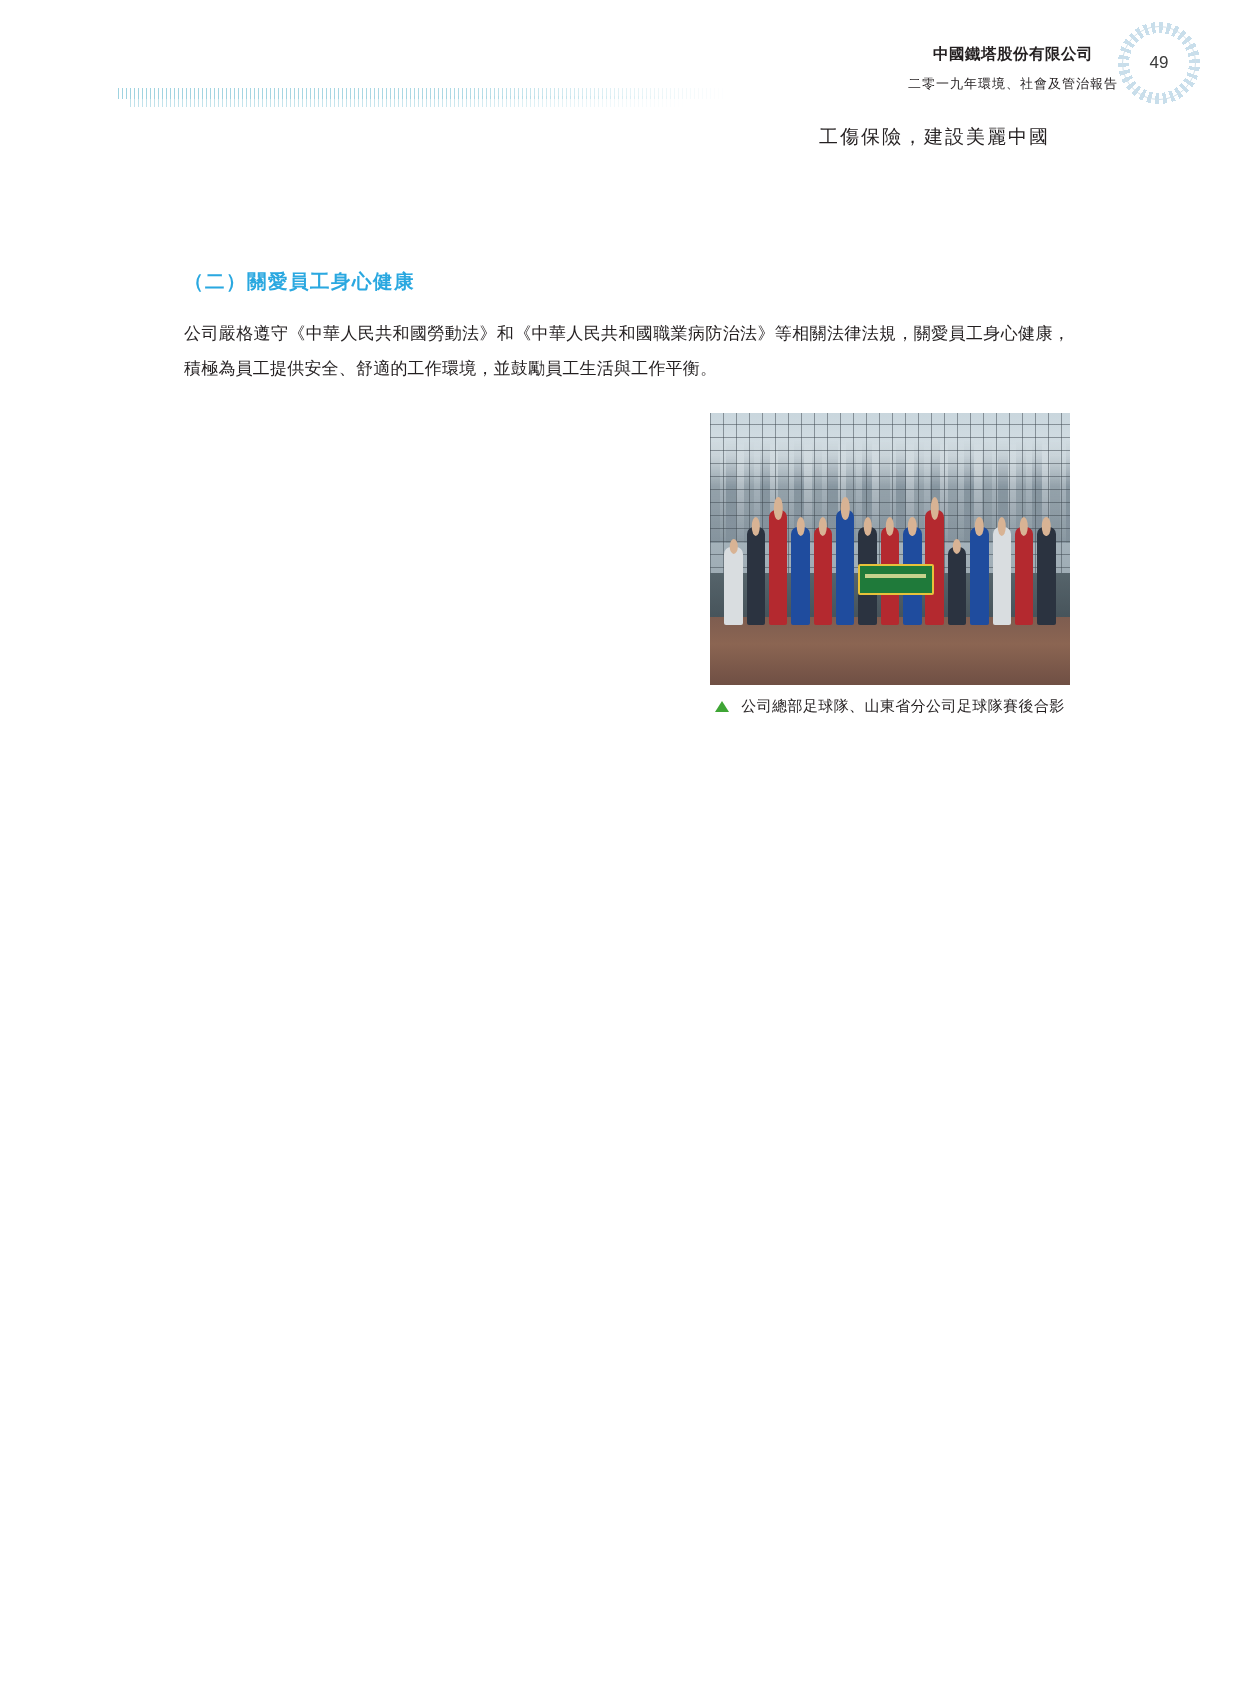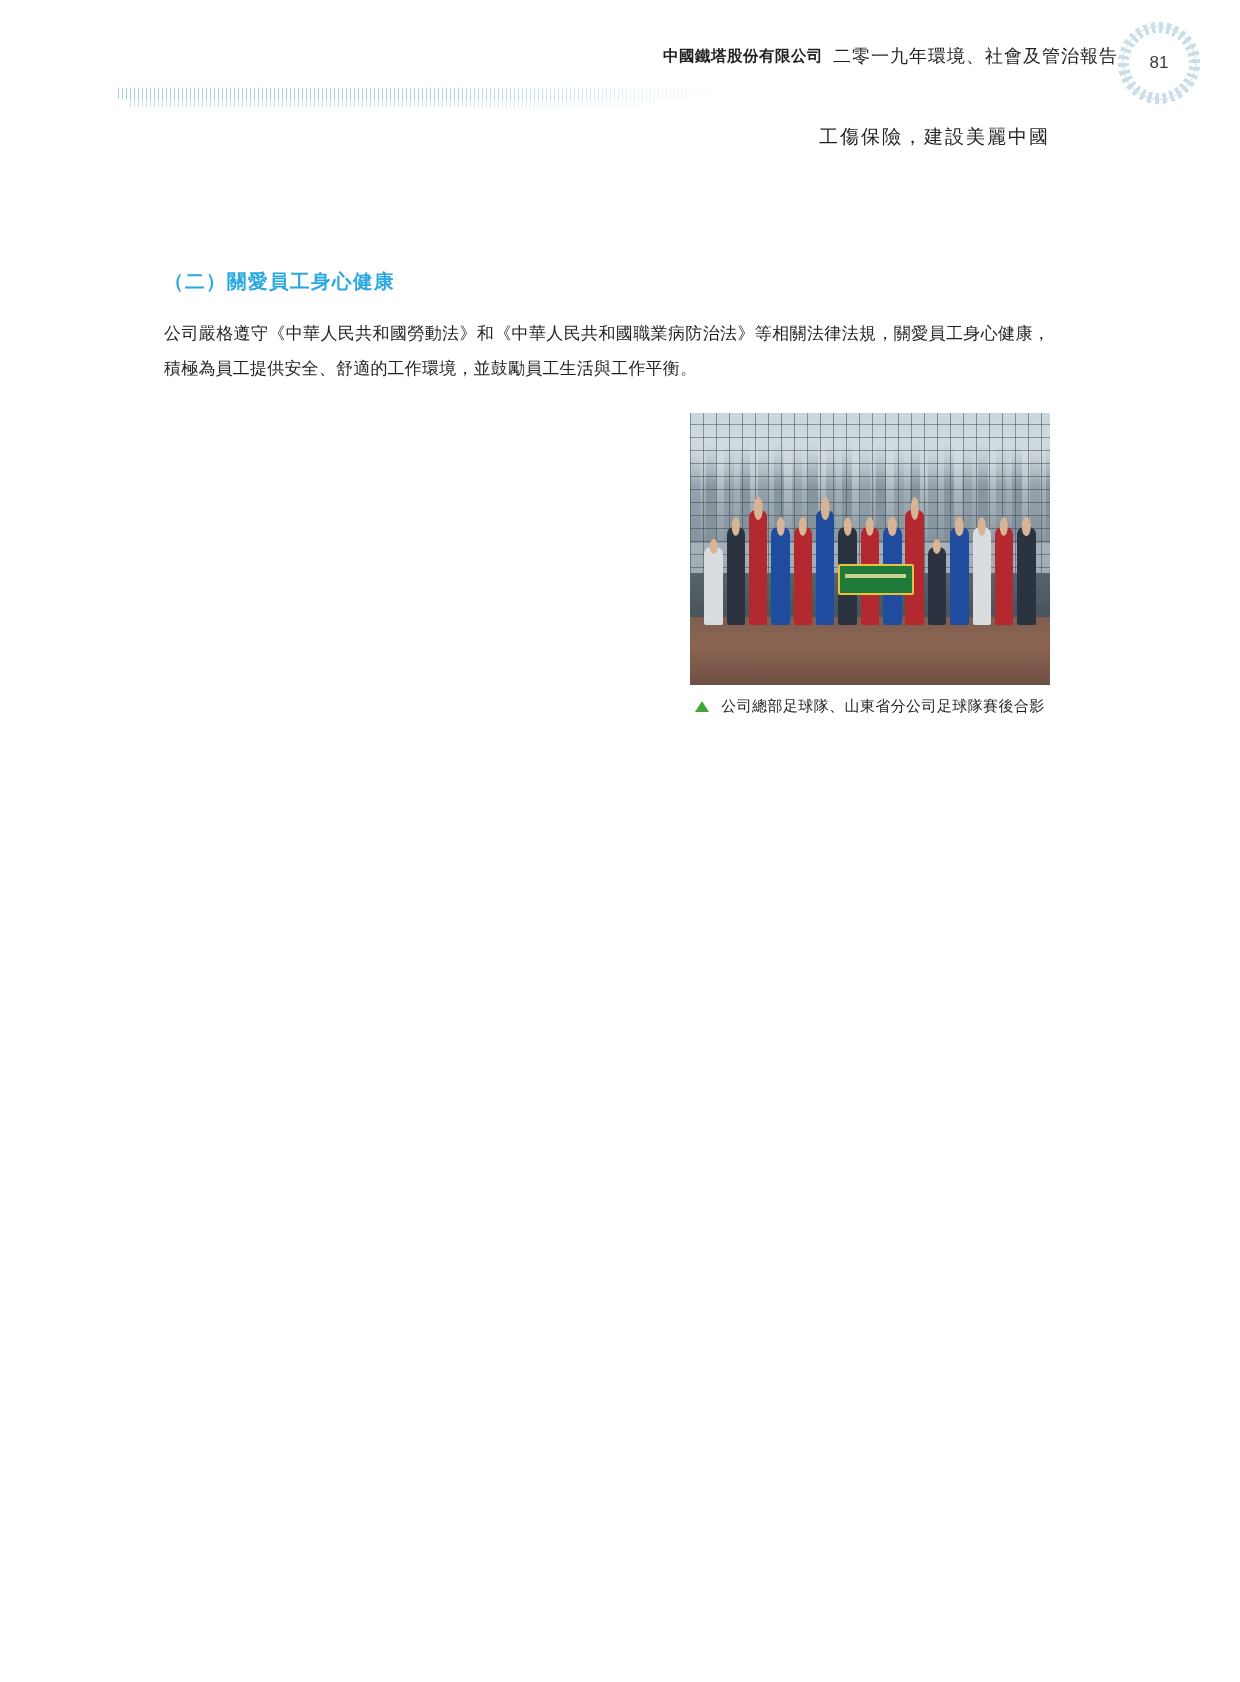--- a/index.html
+++ b/index.html
@@ -18,29 +18,30 @@
 
   
   .page-header {
     position: absolute;
     top: 44px;
     right: 122px;
     display: flex;
     align-items: center;
     gap: 10px;
     white-space: nowrap;
+    flex-direction: column;
   }
   .header-company {
     font-size: 15.5px;
     font-weight: bold;
     color: #231f20;
     letter-spacing: 0.5px;
   }
   .header-report {
-    font-size: 18px;
+    font-size: 13px;
     color: #231f20;
     letter-spacing: 1px;
   }
 
   
   .page-number-badge {
     position: absolute;
     top: 20px;
     right: 38px;
     width: 86px;
@@ -101,21 +102,21 @@
     top: 124px;
     right: 190px;
     font-size: 19px;
     letter-spacing: 2px;
     color: #231f20;
   }
 
   
   .content {
     position: absolute;
-    left: 164px;
+    left: 184px;
     top: 268px;
     width: 886px;
   }
   .section-heading {
     font-size: 19.5px;
     font-weight: bold;
     color: #2aa8e0;
     letter-spacing: 1.5px;
     margin: 0 0 22px 0;
   }
@@ -247,21 +248,21 @@
 <body>
 
 <div class="page-header">
   <span class="header-company">中國鐵塔股份有限公司</span>
   <span class="header-report">二零一九年環境、社會及管治報告</span>
 </div>
 
 <div class="page-number-badge">
   <div class="ring"></div>
   <div class="ring2"></div>
-  <div class="page-number">81</div>
+  <div class="page-number">49</div>
 </div>
 
 <div class="header-rule"></div>
 <div class="header-rule second"></div>
 
 <div class="running-title">工傷保險，建設美麗中國</div>
 
 <div class="content">
 
   <h2 class="section-heading">（二）關愛員工身心健康</h2>

